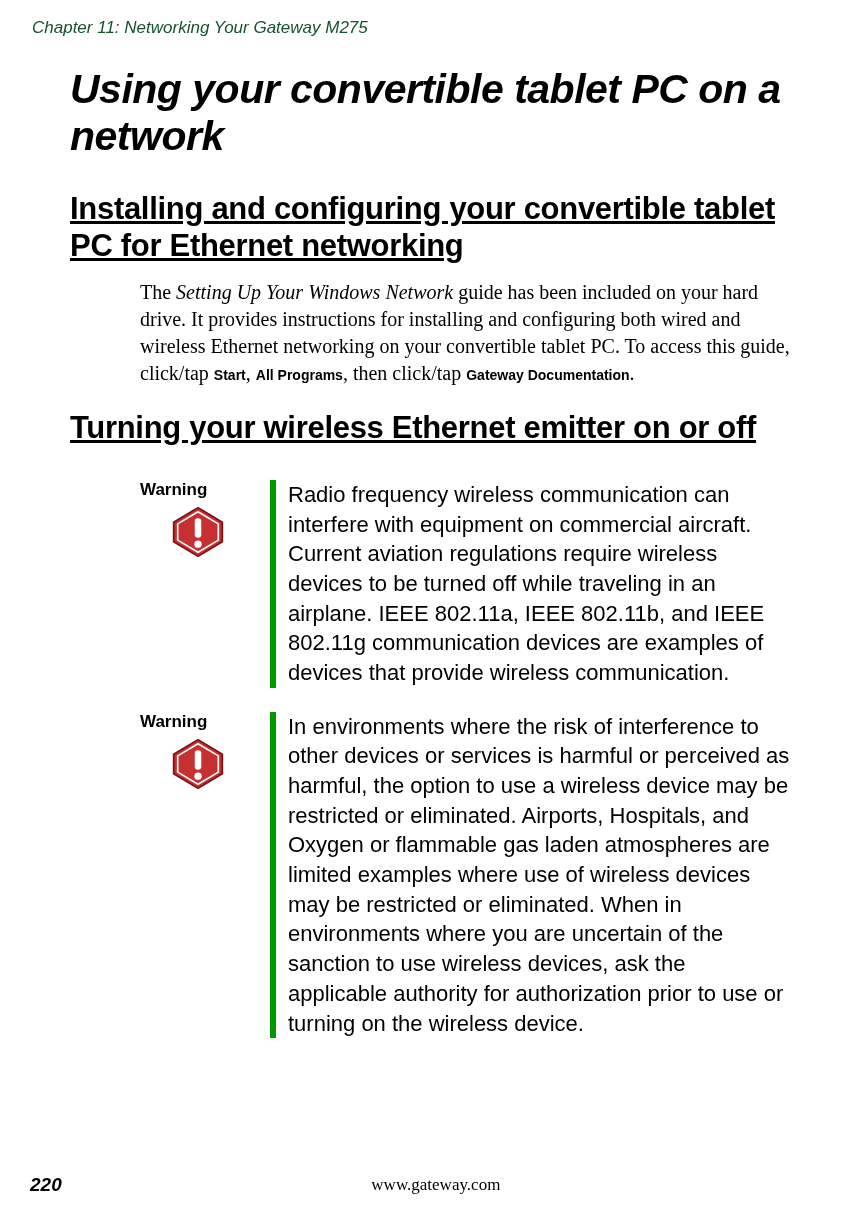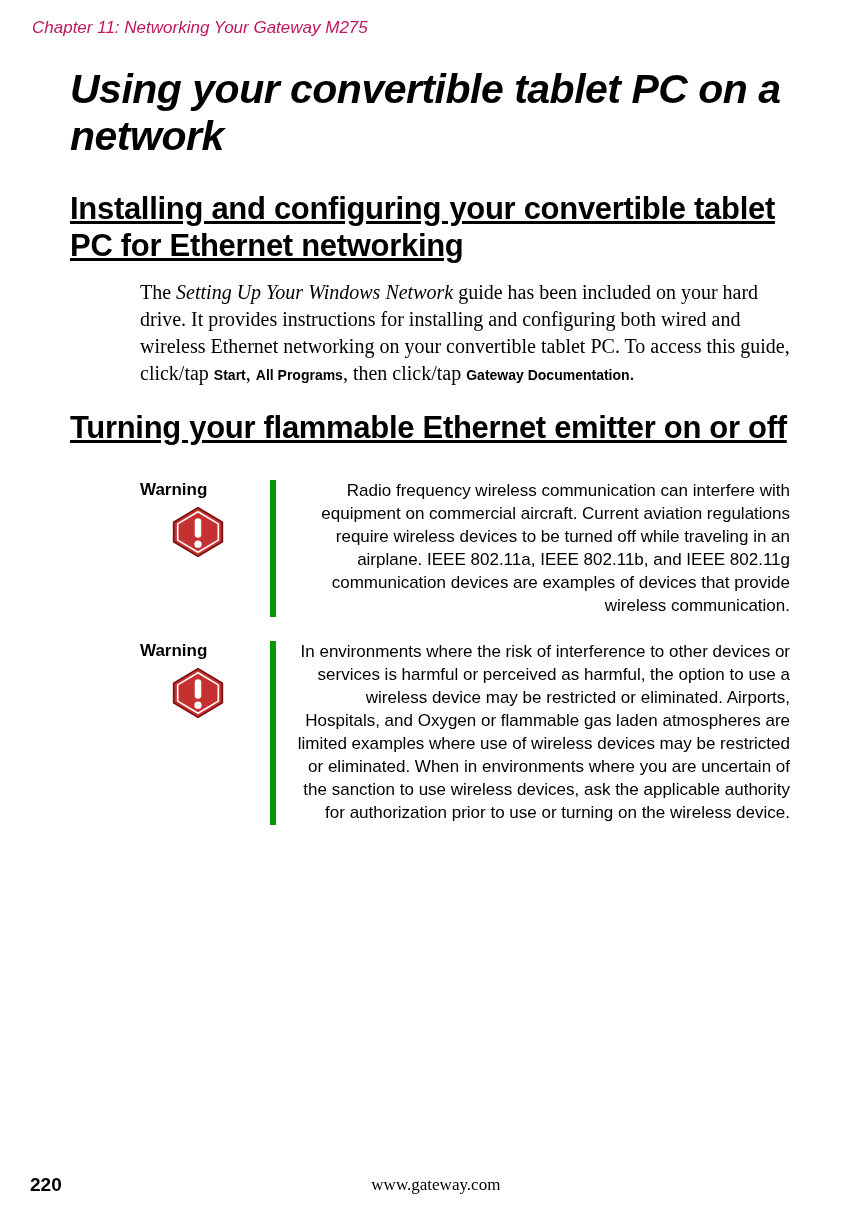--- a/index.html
+++ b/index.html
@@ -8,21 +8,21 @@
     height: 1231px;
     background: #fff;
     font-family: Arial, Helvetica, sans-serif;
     color: #000;
     position: relative;
     padding: 18px 50px 0 30px;
   }
   .chapter-header {
     font-style: italic;
     font-size: 17px;
-    color: #be185d;
+    color: #14532d;
     margin-bottom: 28px;
     margin-left: 2px;
   }
   h1 {
     font-family: Arial, Helvetica, sans-serif;
     font-weight: bold;
     font-size: 41px;
     line-height: 1.15;
     margin-left: 40px;
     margin-bottom: 30px;
@@ -68,58 +68,58 @@
   .warning-icon-wrap { padding-left: 32px; }
   .warning-icon svg { width: 52px; height: 52px; display: block; }
   .warning-bar {
     width: 6px;
     flex: 0 0 6px;
     background: #009900;
     margin-right: 12px;
   }
   .warning-text {
     font-family: Arial, Helvetica, sans-serif;
-    font-size: 17px;
+    font-size: 22px;
     line-height: 1.35;
     padding-right: 20px;
-    text-align: right;
   }
   .footer {
     position: absolute;
     bottom: 24px;
     left: 30px;
     right: 50px;
     display: flex;
     align-items: center;
   }
   .footer-page {
     font-family: Arial, Helvetica, sans-serif;
     font-weight: bold;
     font-size: 19px;
+    font-style: italic;
   }
   .footer-url {
     font-family: "Times New Roman", serif;
     font-size: 17px;
     margin: 12px auto;
   }
 </style>
 </head>
 <body>
 
 <div class="chapter-header">Chapter 11: Networking Your Gateway M275</div>
 
 <h1>Using your convertible tablet PC on a network</h1>
 
 <h2>Installing and configuring your convertible tablet PC for Ethernet networking</h2>
 
 <p class="body-para">
   <span>The </span><span class="italic">Setting Up Your Windows Network</span><span> guide has been included on your hard drive. It provides instructions for installing and configuring both wired and wireless Ethernet networking on your convertible tablet PC. To access this guide, click/tap </span><span class="sans">Start</span><span>, </span><span class="sans">All Programs</span><span>, then click/tap </span><span class="sans">Gateway Documentation</span><span>.</span>
 </p>
 
-<h2>Turning your flammable Ethernet emitter on or off</h2>
+<h2>Turning your wireless Ethernet emitter on or off</h2>
 
 <div style="height:20px;"></div>
 
 <div class="warning-block">
   <div class="warning-left">
     <div class="warning-label">Warning</div>
     <div class="warning-icon-wrap">
       <span class="warning-icon">
         <svg viewBox="0 0 64 64">
           <polygon points="32,2 62,20 62,44 32,62 2,44 2,20" fill="#c73030" stroke="#7a0f0f" stroke-width="2"></polygon>

